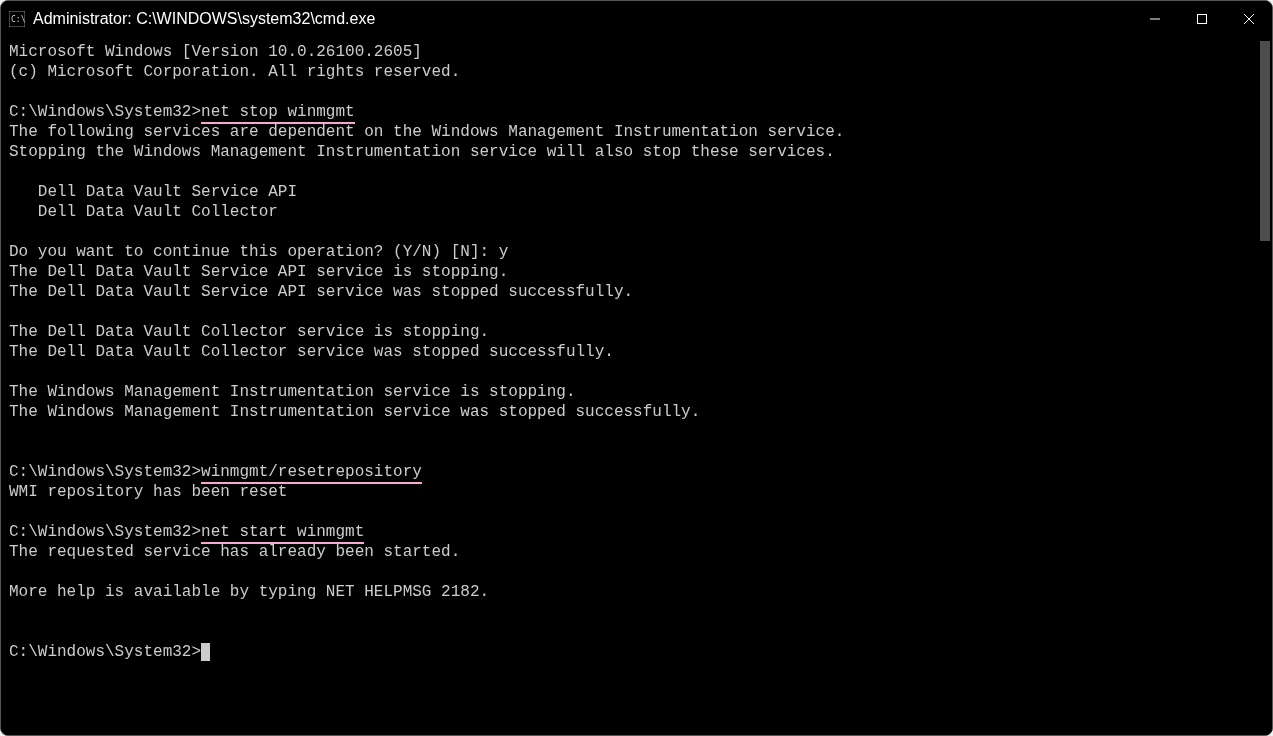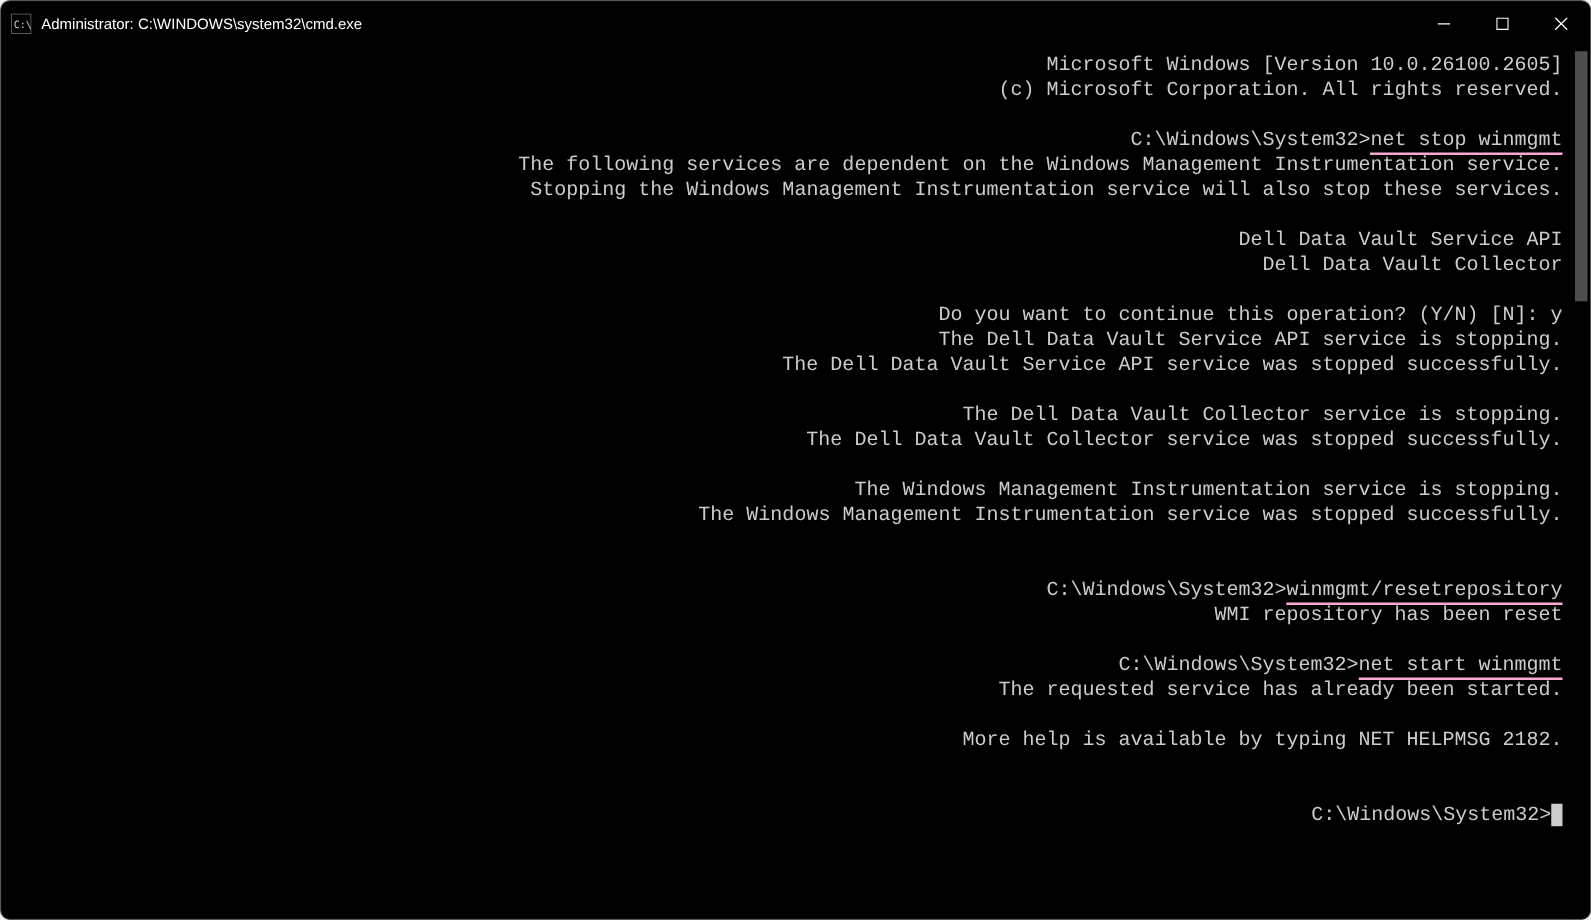--- a/index.html
+++ b/index.html
@@ -37,21 +37,21 @@
       align-items: center;
       justify-content: center;
     }
     .titlebar-icon svg {
       width: 16px;
       height: 16px;
     }
     .titlebar-title {
       flex: 1;
       color: #fff;
-      font-size: 12px;
+      font-size: 16px;
     }
     .titlebar-controls {
       display: flex;
       height: 100%;
     }
     .titlebar-btn {
       width: 47px;
       height: 100%;
       display: flex;
       align-items: center;
@@ -74,21 +74,20 @@
     }
     .terminal-content {
       flex: 1;
       padding: 6px 8px;
       font-family: Consolas, "Courier New", monospace;
       font-size: 16px;
       line-height: 20px;
       color: #cccccc;
       white-space: pre;
       overflow: hidden;
-      text-align: right;
     }
     .terminal-content .line {
       display: block;
     }
     .underline-red {
       border-bottom: 2px solid #f9a8d4;
       padding-bottom: 1px;
     }
     .scrollbar {
       width: 14px;

